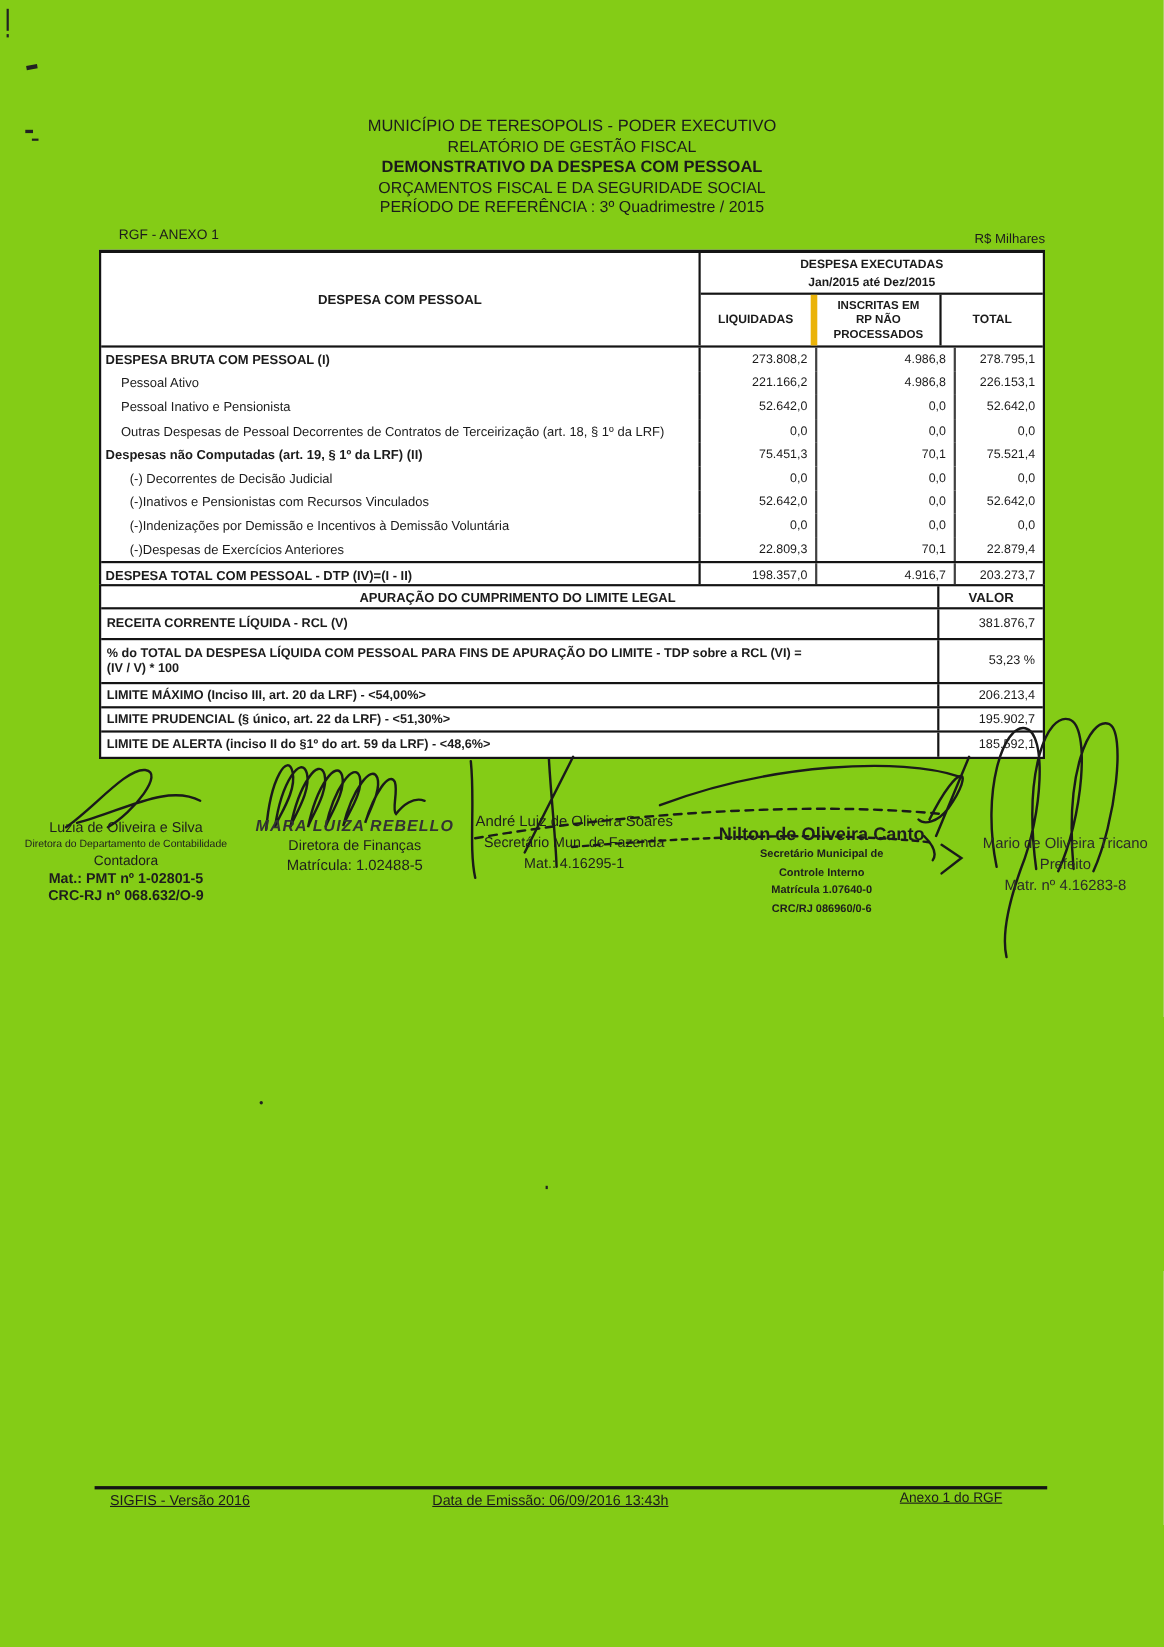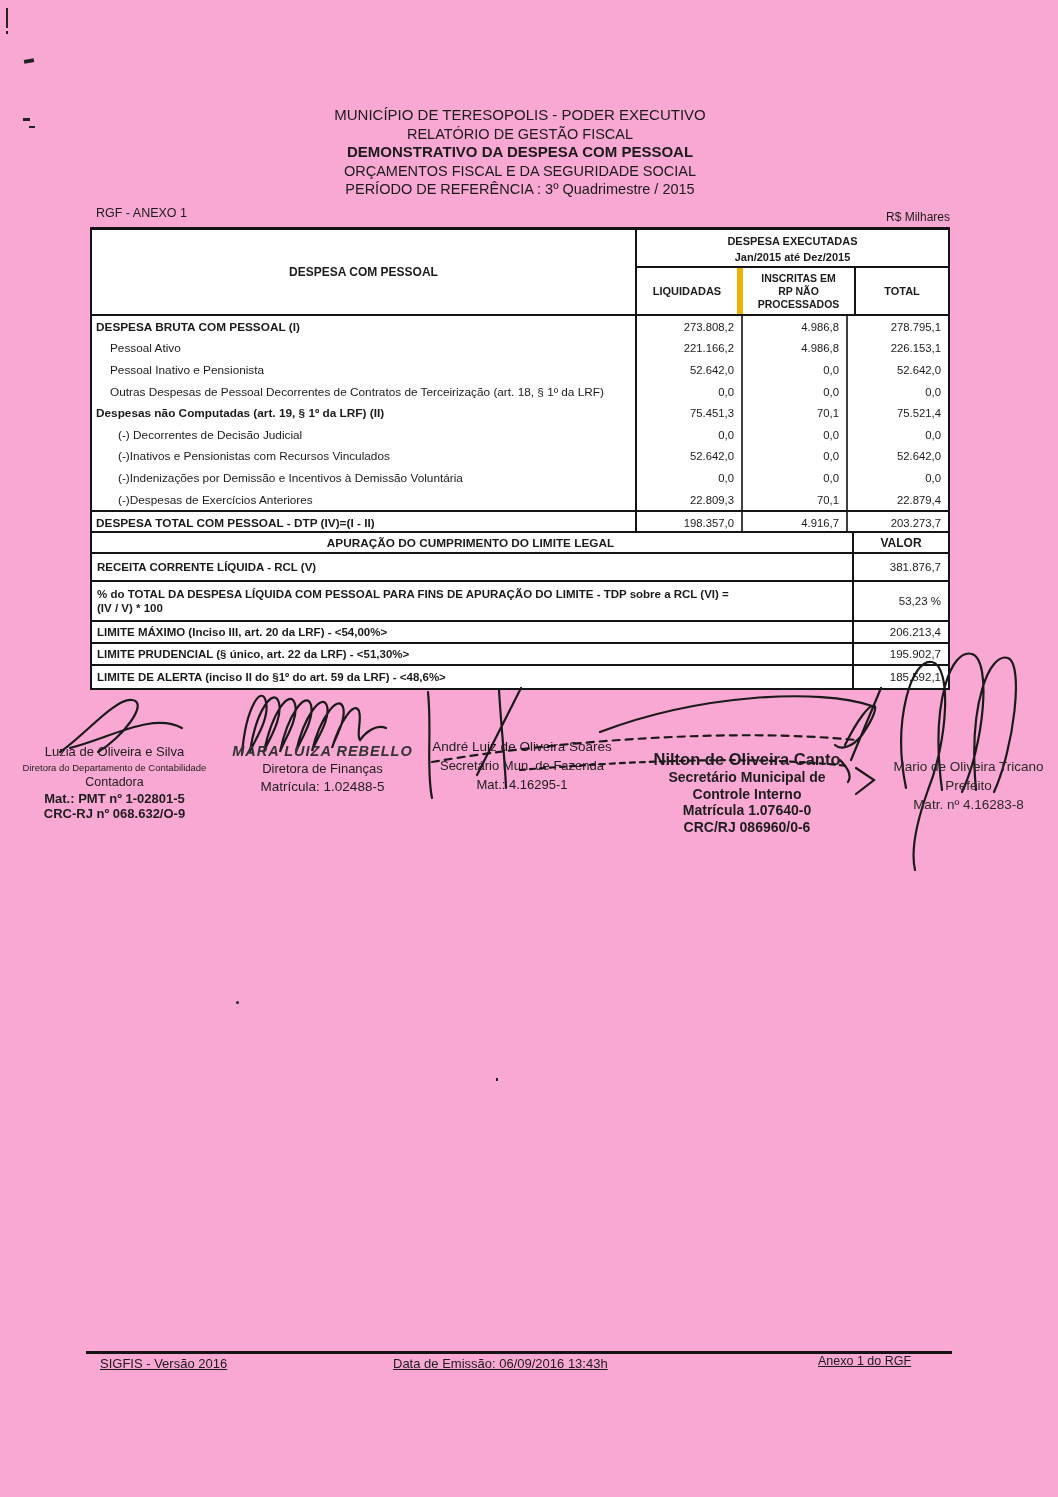--- a/index.html
+++ b/index.html
@@ -1,59 +1,59 @@
 <!DOCTYPE html>
 <html><head>
 <meta charset="utf-8">
 <style>
   * { box-sizing: border-box; margin: 0; padding: 0; }
   html,body { background:#e8e8e8; }
   .page {
     position: relative;
     width: 1058px; height: 1497px;
     margin: 0 auto;
-    background: #f9a8d4;
+    background: #84cc16;
     overflow: hidden;
     font-family: "Liberation Sans", sans-serif;
     color: #1b1b1b;
   }
   .artifact { position:absolute; background:#222; }
   .a1 { left:6px; top:8px; width:2px; height:20px; }
   .a2 { left:6px; top:31px; width:2px; height:3px; }
   .a3 { left:24px; top:59px; width:10px; height:4px; transform:rotate(-10deg); }
   .a4 { left:23px; top:118px; width:7px; height:3px; }
   .a5 { left:29px; top:126px; width:6px; height:2px; }
   .a6 { left:236px; top:1001px; width:3px; height:3px; border-radius:50%; }
   .a7 { left:496px; top:1078px; width:2px; height:3px; }
 
   .doc-header { position:absolute; left:90px; top:106px; width:860px; text-align:center; line-height:18.5px; }
   .doc-header .h1 { font-size:15px; }
   .doc-header .h2 { font-size:14.5px; }
   .doc-header .h3 { font-size:15px; font-weight:bold; }
   .doc-header .h4 { font-size:14.5px; }
   .doc-header .h5 { font-size:14.5px; }
 
-  .anexo-label { position:absolute; left:96px; top:206px; font-size:12.5px; }
+  .anexo-label { position:absolute; left:108px; top:206px; font-size:12.5px; }
   .unit-label  { position:absolute; right:108px; top:210px; font-size:12px; text-align:right; }
 
   
   .t1 { position:absolute; left:90px; top:227px; width:860px; border:2.5px solid #141414; border-top-width:3px; background:#fff; }
   .t1-head { display:flex; height:86px; border-bottom:2px solid #141414; }
   .t1-label-head { width:545px; border-right:2px solid #141414; display:flex; align-items:center; justify-content:center; font-weight:bold; font-size:12px; }
   .t1-right { flex:1; display:flex; flex-direction:column; }
   .t1-group { height:38px; border-bottom:2px solid #141414; text-align:center; font-weight:bold; font-size:11px; padding-top:3px; line-height:16px; }
   .t1-cols { flex:1; display:flex; text-align:center; font-size:11px; font-weight:bold; }
   .t1-cols .c1 { width:106px; border-right:6px solid #eab308; display:flex; align-items:center; justify-content:center; }
   .t1-cols .c2 { width:113px; border-right:2px solid #141414; display:flex; align-items:center; justify-content:center; font-size:10.5px; line-height:13px; padding:0 12px; }
   .t1-cols .c3 { flex:1; display:flex; align-items:center; justify-content:center; }
 
   .t1-row { display:flex; height:21.6px; font-size:11.8px; }
   .t1-row .lbl { width:545px; border-right:2px solid #141414; display:flex; align-items:center; padding-left:4px; line-height:12px; }
   .t1-row .num { width:106px; border-right:2px solid #404040; display:flex; align-items:center; justify-content:flex-end; padding-right:7px; font-size:11.3px; }
-  .t1-row .n2 { width:105px; }
+  .t1-row .n2 { width:126px; }
   .t1-row .n3 { flex:1; border-right:none;text-align:center; }
   .t1-row.bold-row .lbl { font-weight:bold; }
   .t1-row .ind1 { padding-left:18px; }
   .t1-row .ind2 { padding-left:26px; }
   .t1-row.total-row { border-top:2.5px solid #141414; height:24px; }
 
   
   .t2 { position:absolute; left:90px; top:531px; width:860px; border:2.5px solid #141414; background:#fff; }
   .t2-row { display:flex; border-bottom:2px solid #141414; }
   .t2-row:last-child { border-bottom:none; }
@@ -77,21 +77,21 @@
   .sig1 div:nth-child(4){ font-size:13px; font-weight:bold; }
   .sig1 div:nth-child(5){ font-size:13px; font-weight:bold; }
   .sig2 { left:225px; top:742px; width:195px; line-height:18px; }
   .sig2 div:nth-child(1){ font-size:14.5px; font-weight:bold; font-style:italic; letter-spacing:1px; color:#333; }
   .sig2 div:nth-child(2){ font-size:13px; }
   .sig2 div:nth-child(3){ font-size:13.5px; }
   .sig3 { left:422px; top:737px; width:200px; line-height:19px; }
   .sig3 div { font-size:13px; }
   .sig3 div:nth-child(1){ font-size:13.5px; }
   .sig4 { left:622px; top:749px; width:250px; line-height:16.5px; }
-  .sig4 div { font-size:14px; font-weight:bold; }
+  .sig4 div { font-size:10px; font-weight:bold; }
   .sig4 div:nth-child(1){ font-size:16.5px; line-height:20px; }
   .sig5 { left:866px; top:757px; width:205px; line-height:19px; color:#2a2a2a; }
   .sig5 div { font-size:13.5px; }
 
   .sig-svg { position:absolute; left:0; top:640px; pointer-events:none; }
   .sig-svg path { fill:none; stroke:#1a1a1a; stroke-width:2.2; stroke-linecap:round; }
 
   
   .footer-line { position:absolute; left:86px; top:1351px; width:866px; height:2.5px; background:#141414; }
   .footer-text { position:absolute; font-size:13px;text-decoration:underline; }

